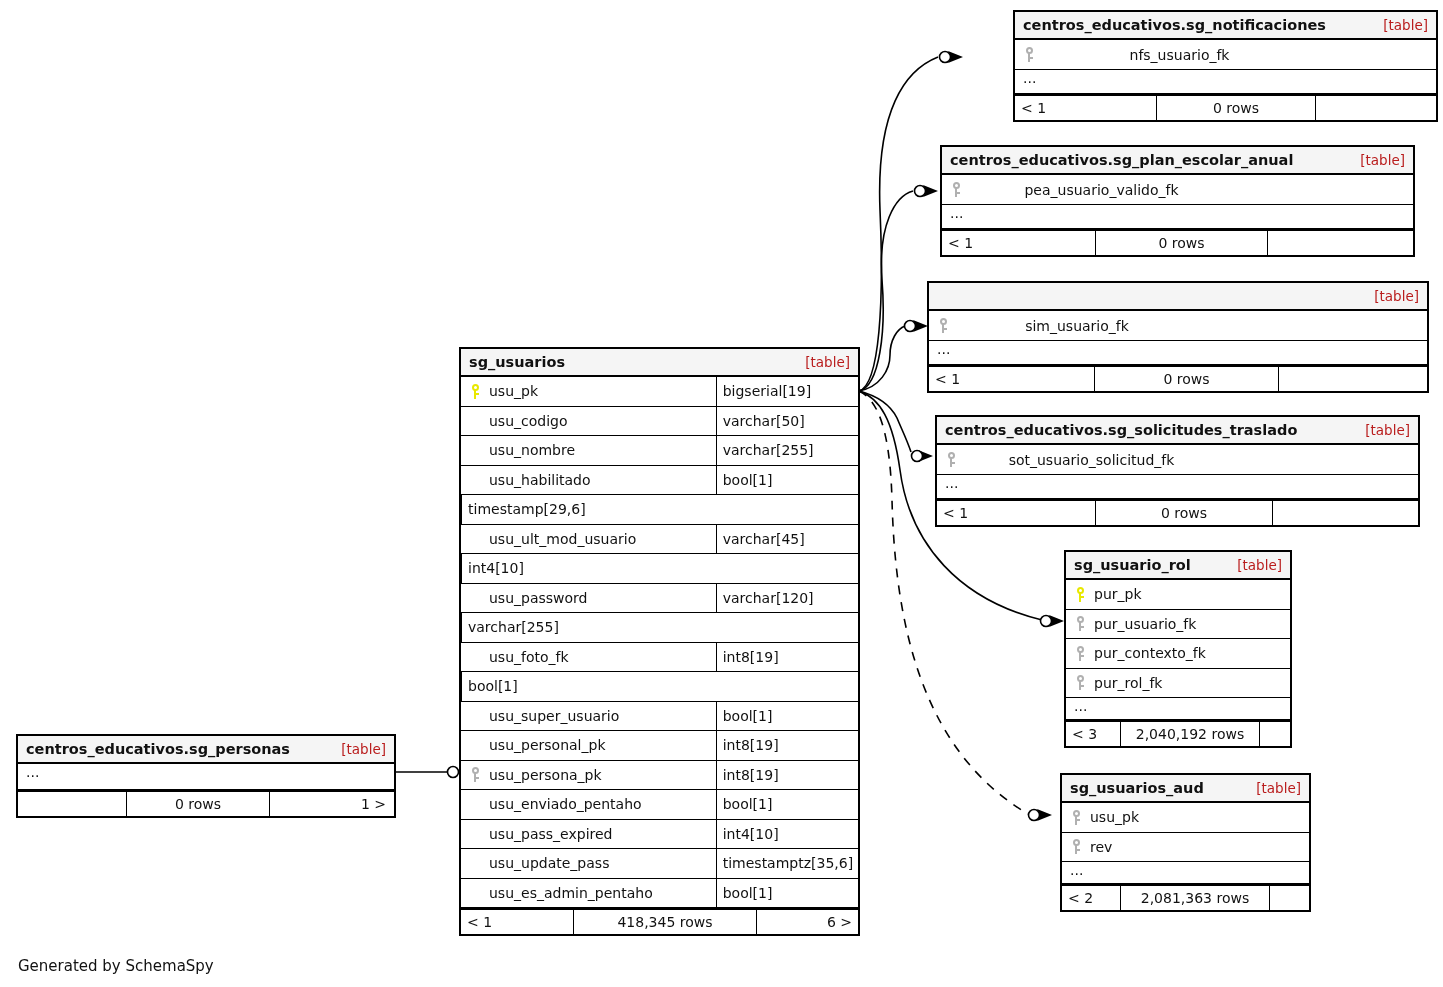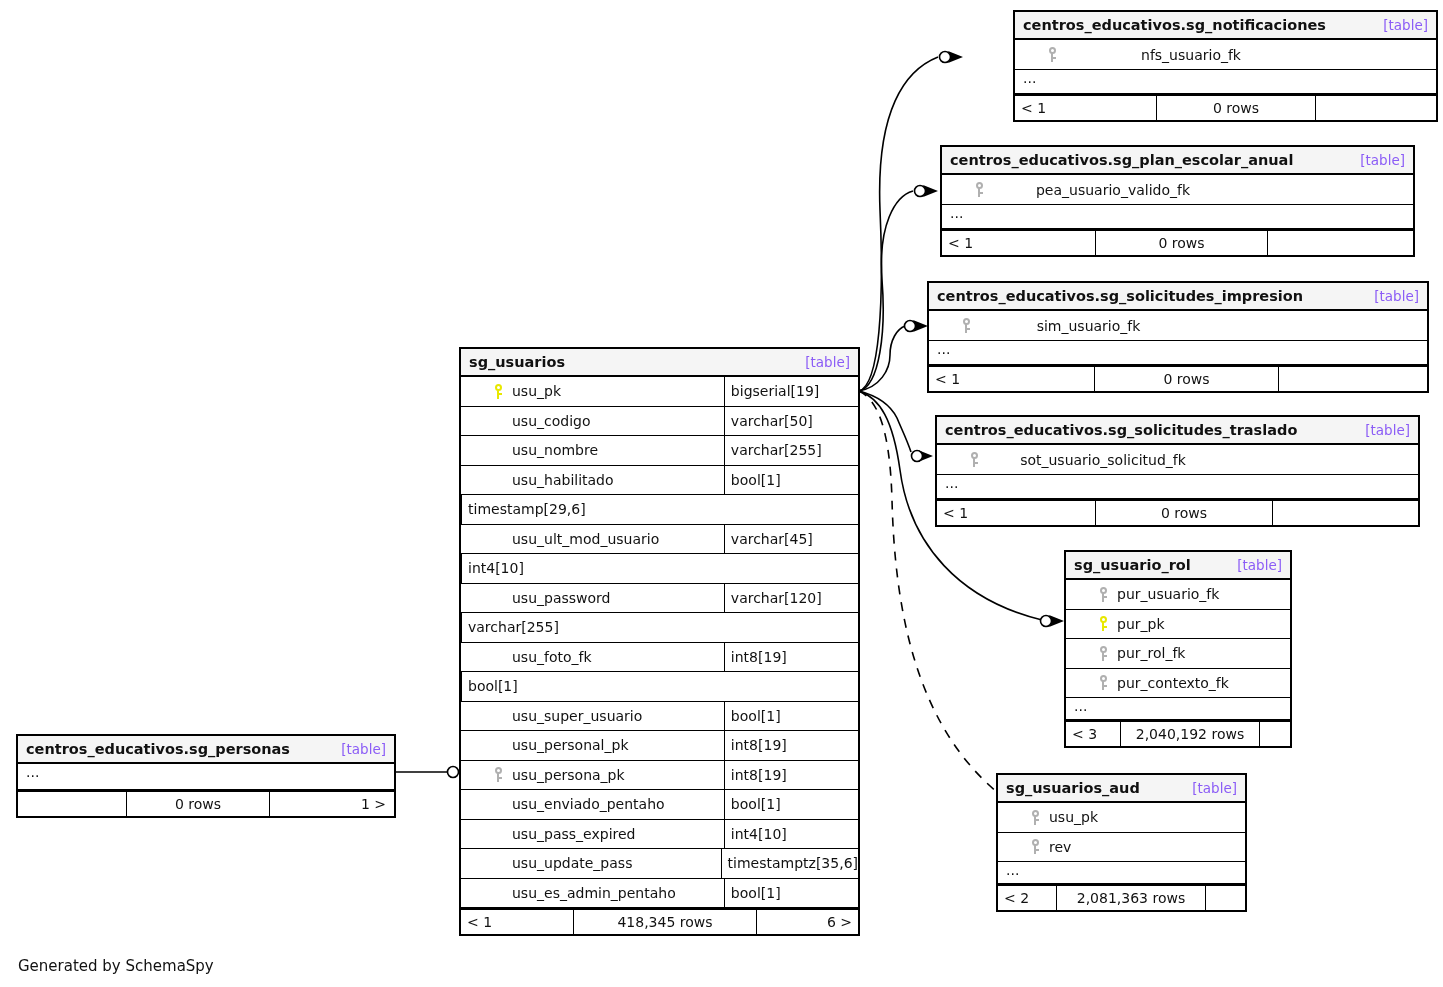--- a/index.html
+++ b/index.html
@@ -9,27 +9,27 @@
 
   #canvas{position:absolute;left:0;top:0;width:1443px;height:987px;}
 
   svg.edges{position:absolute;left:0;top:0;width:1443px;height:987px;pointer-events:none;}
 
   .tbl{position:absolute;box-sizing:border-box;border:2px solid #000;background:#fff;}
   .tbl .hdr{display:flex;align-items:center;background:#f5f5f5;
             border-bottom:2px solid #000;box-sizing:border-box;
             height:28px;padding:0 8px;}
   .tbl .hdr .tname{font-weight:bold;font-size:14.5px;color:#111;white-space:nowrap;}
-  .tbl .hdr .ttype{margin-left:auto;font-size:13.5px;color:#8b5cf6;white-space:nowrap;}
+  .tbl .hdr .ttype{margin-left:auto;font-size:13.5px;color:#b91c1c;white-space:nowrap;}
 
   .row{display:flex;align-items:center;height:29.5px;box-sizing:border-box;
        border-bottom:1px solid #000;font-size:14px;color:#111;}
   .row:last-of-type{border-bottom:none;}
   .row .cname{display:flex;align-items:center;box-sizing:border-box;
-              padding-left:8px;height:100%;overflow:hidden;white-space:nowrap;margin-left:23px;}
+              padding-left:8px;height:100%;overflow:hidden;white-space:nowrap;}
   .row .ctype{box-sizing:border-box;border-left:1px solid #000;
               padding-left:6px;height:100%;display:flex;align-items:center;
               white-space:nowrap;}
   .row.ellipsis{padding-left:8px;align-items:flex-start;font-size:14px;line-height:12px;}
   .row.ellipsis span{display:block;margin-top:2px;}
 
   
   .key{display:inline-block;width:13px;min-width:13px;height:16px;position:relative;margin-right:7px;}
   .key .kh{position:absolute;left:2.5px;top:0.5px;width:7px;height:7px;border-radius:50%;
            border:2.2px solid currentColor;box-sizing:border-box;}
@@ -305,21 +305,20 @@
     </div>
     <div class="footer">
       <div class="f fl" style="width:153px;">&lt; 1</div>
       <div class="f fc" style="width:173px;">0 rows</div>
       <div class="f fr" style="width:141px;"></div>
     </div>
   </div>
 
   <div class="tbl" style="left:927px;top:281px;width:502px;">
     <div class="hdr">
-      <span class="tname">centros_educativos.sg_solicitudes_impresion</span>
       <span class="ttype">[table]</span>
     </div>
     <div class="row" style="height:30px;">
       <div class="cname" style="width:498px;">
           <span class="key fk">
             <i class="kh"></i>
             <i class="ks"></i>
             <i class="kt"></i>
           </span>
           <span class="namecenter centered" style="margin-right:230px;">sim_usuario_fk</span>
@@ -360,69 +359,69 @@
     </div>
   </div>
 
   <div class="tbl" style="left:1064px;top:550px;width:228px;">
     <div class="hdr">
       <span class="tname">sg_usuario_rol</span>
       <span class="ttype">[table]</span>
     </div>
     <div class="row">
       <div class="cname" style="width:224px;">
+          <span class="key pk">
+            <i class="kh"></i>
+            <i class="ks"></i>
+            <i class="kt"></i>
+          </span>
+          <span>pur_pk</span>
+        </div>
+    </div>
+    <div class="row">
+      <div class="cname" style="width:224px;">
           <span class="key fk">
             <i class="kh"></i>
             <i class="ks"></i>
             <i class="kt"></i>
           </span>
           <span>pur_usuario_fk</span>
         </div>
     </div>
     <div class="row">
       <div class="cname" style="width:224px;">
-          <span class="key pk">
-            <i class="kh"></i>
-            <i class="ks"></i>
-            <i class="kt"></i>
-          </span>
-          <span>pur_pk</span>
+          <span class="key fk">
+            <i class="kh"></i>
+            <i class="ks"></i>
+            <i class="kt"></i>
+          </span>
+          <span>pur_contexto_fk</span>
         </div>
     </div>
     <div class="row">
       <div class="cname" style="width:224px;">
           <span class="key fk">
             <i class="kh"></i>
             <i class="ks"></i>
             <i class="kt"></i>
           </span>
           <span>pur_rol_fk</span>
-        </div>
-    </div>
-    <div class="row">
-      <div class="cname" style="width:224px;">
-          <span class="key fk">
-            <i class="kh"></i>
-            <i class="ks"></i>
-            <i class="kt"></i>
-          </span>
-          <span>pur_contexto_fk</span>
         </div>
     </div>
     <div class="row ellipsis" style="height:22px;">
       <span>...</span>
     </div>
     <div class="footer">
       <div class="f fl" style="width:54px;">&lt; 3</div>
       <div class="f fc" style="width:140px;">2,040,192 rows</div>
       <div class="f fr" style="width:30px;"></div>
     </div>
   </div>
 
-  <div class="tbl" style="left:996px;top:773px;width:251px;">
+  <div class="tbl" style="left:1060px;top:773px;width:251px;">
     <div class="hdr">
       <span class="tname">sg_usuarios_aud</span>
       <span class="ttype">[table]</span>
     </div>
     <div class="row">
       <div class="cname" style="width:247px;">
           <span class="key fk">
             <i class="kh"></i>
             <i class="ks"></i>
             <i class="kt"></i>

